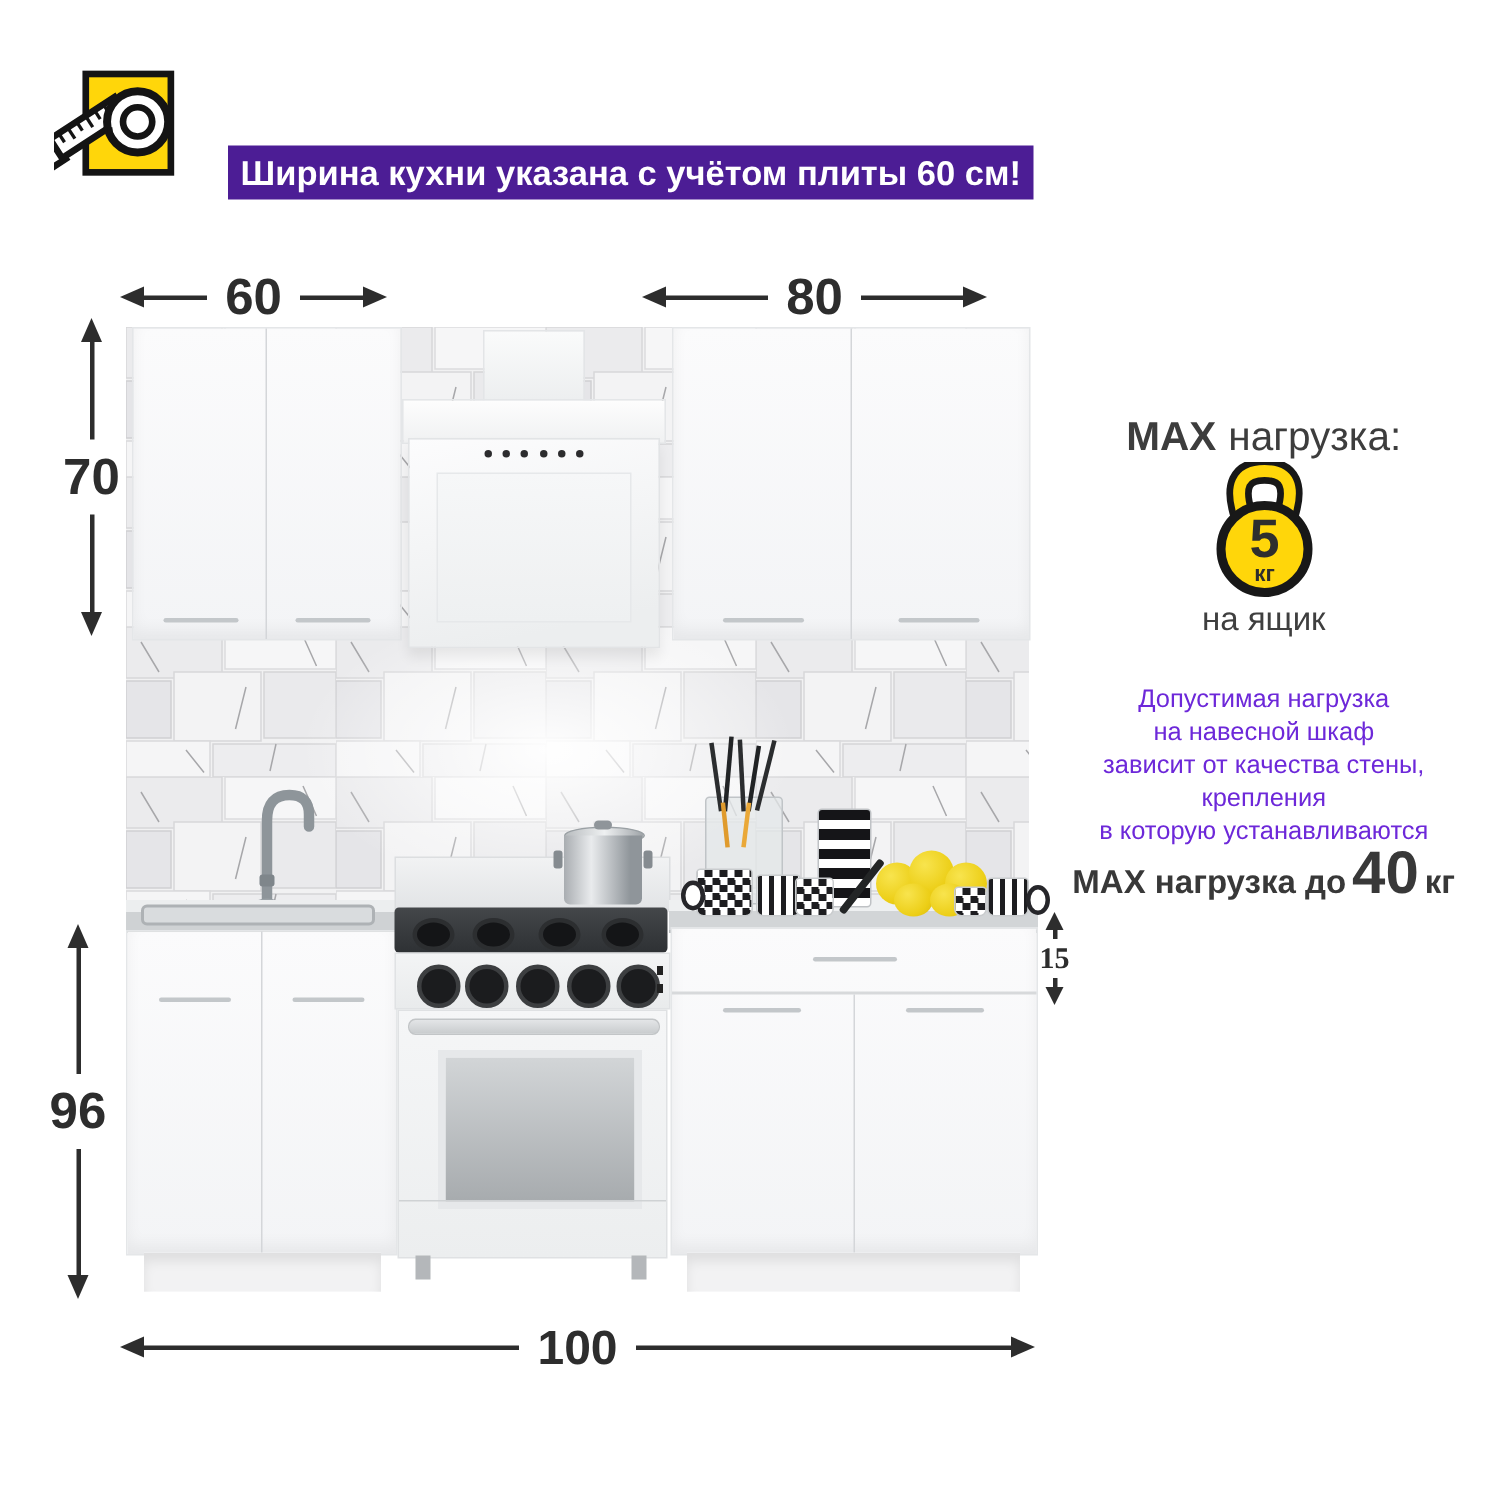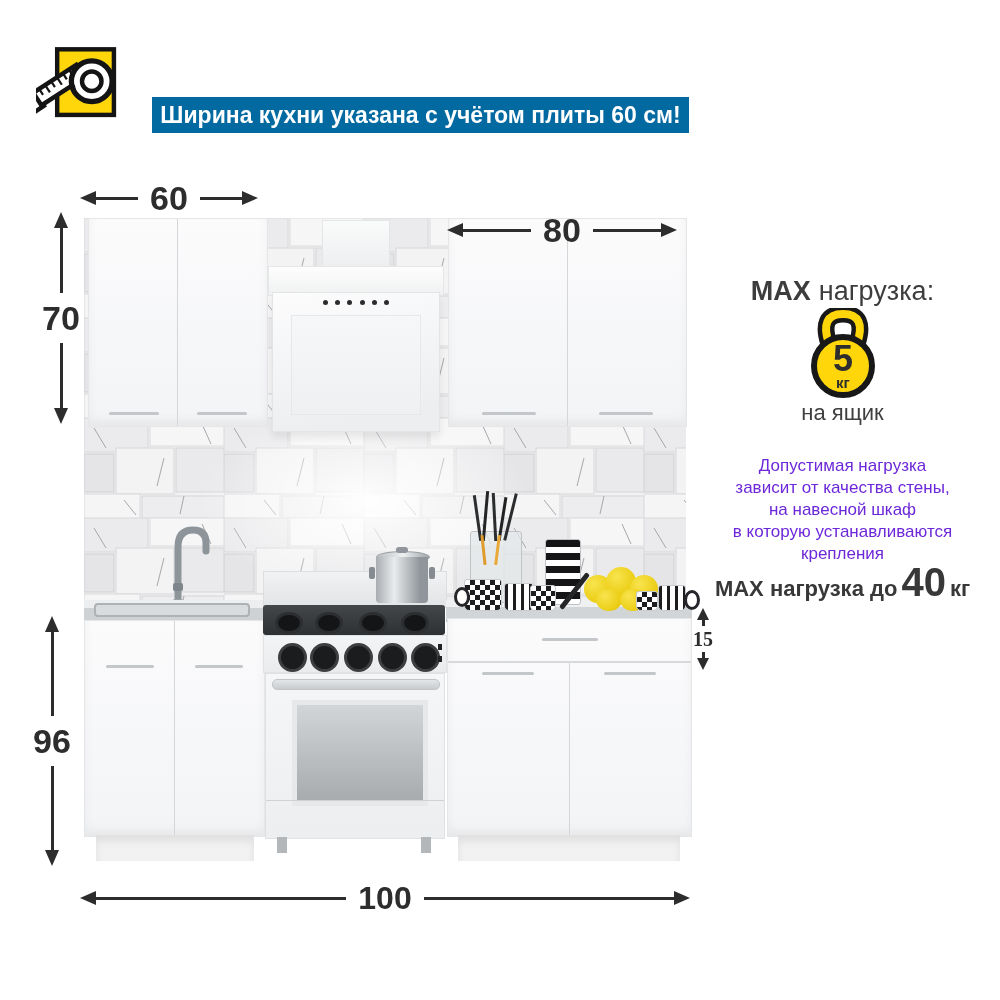--- a/index.html
+++ b/index.html
@@ -3,21 +3,21 @@
 <meta charset="utf-8">
 <style>
   html,body{margin:0;padding:0;background:#ffffff;}
   .page{position:relative;width:1000px;height:1000px;background:#ffffff;overflow:hidden;
         font-family:"Liberation Sans",sans-serif;color:#3f3f3f;}
   .abs{position:absolute;}
 
   
   .title{left:152px;top:48px;font-size:37px;font-weight:600;color:#4c4c4c;letter-spacing:.5px;white-space:nowrap;}
   .title .unit{font-size:26px;font-weight:400;color:#5a5a5a;margin-left:9px;}
-  .banner{left:152px;top:97px;width:537px;height:36px;background:#0369a1;color:#ffffff;
+  .banner{left:152px;top:97px;width:537px;height:36px;background:#4c1d95;color:#ffffff;
           font-size:23px;font-weight:700;display:flex;align-items:center;justify-content:center;white-space:nowrap;}
 
   
   .dim{color:#2d2d2d;font-weight:700;}
   .hdim{display:flex;align-items:center;}
   .hdim .ln{flex:1;height:3px;background:#2d2d2d;}
   .hdim .num{font-size:34px;padding:0 12px;line-height:1;}
   .ah-l{width:0;height:0;border:7px solid transparent;border-left:none;border-right:16px solid #2d2d2d;}
   .ah-r{width:0;height:0;border:7px solid transparent;border-right:none;border-left:16px solid #2d2d2d;}
   .vdim{display:flex;flex-direction:column;align-items:center;}
@@ -225,21 +225,21 @@
     <div class="abs plinth" style="left:378px;top:640px;width:222px;height:26px;"></div>
   </div>
 
   <div class="abs dim hdim" style="left:80px;top:181px;width:178px;">
     <i class="ah-l"></i>
       <i class="ln"></i>
     <span class="num">60</span>
     <i class="ln"></i>
       <i class="ah-r"></i>
   </div>
-  <div class="abs dim hdim" style="left:447px;top:181px;width:230px;margin-top:32px;">
+  <div class="abs dim hdim" style="left:428px;top:181px;width:230px;">
     <i class="ah-l"></i>
       <i class="ln"></i>
     <span class="num">80</span>
     <i class="ln"></i>
       <i class="ah-r"></i>
   </div>
   <div class="abs dim vdim" style="left:36px;top:212px;height:212px;width:50px;">
     <i class="ah-u"></i>
       <i class="ln"></i>
     <span class="num">70</span>
@@ -279,23 +279,23 @@
       <circle cx="37" cy="58" r="29" fill="#ffd60a" stroke="#181818" stroke-width="6"></circle>
     </svg>
     <div class="abs kb-num" style="top:30px;font-size:36px;">5</div>
     <div class="abs kb-num" style="top:66px;font-size:15px;">кг</div>
   </div>
 
   <div class="abs info-line peritem">на ящик</div>
 
   <div class="abs info-line note">
     <span>Допустимая нагрузка</span>
+    <span>на навесной шкаф</span>
     <span>зависит от качества стены,</span>
-    <span>на навесной шкаф</span>
+    <span>крепления</span>
     <span>в которую устанавливаются</span>
-    <span>крепления</span>
   </div>
 
   <div class="abs info-line maxnote">
     <span>MAX нагрузка до</span><span class="big">40</span><span>кг</span>
   </div>
 
 </div>
 
 </body></html>

